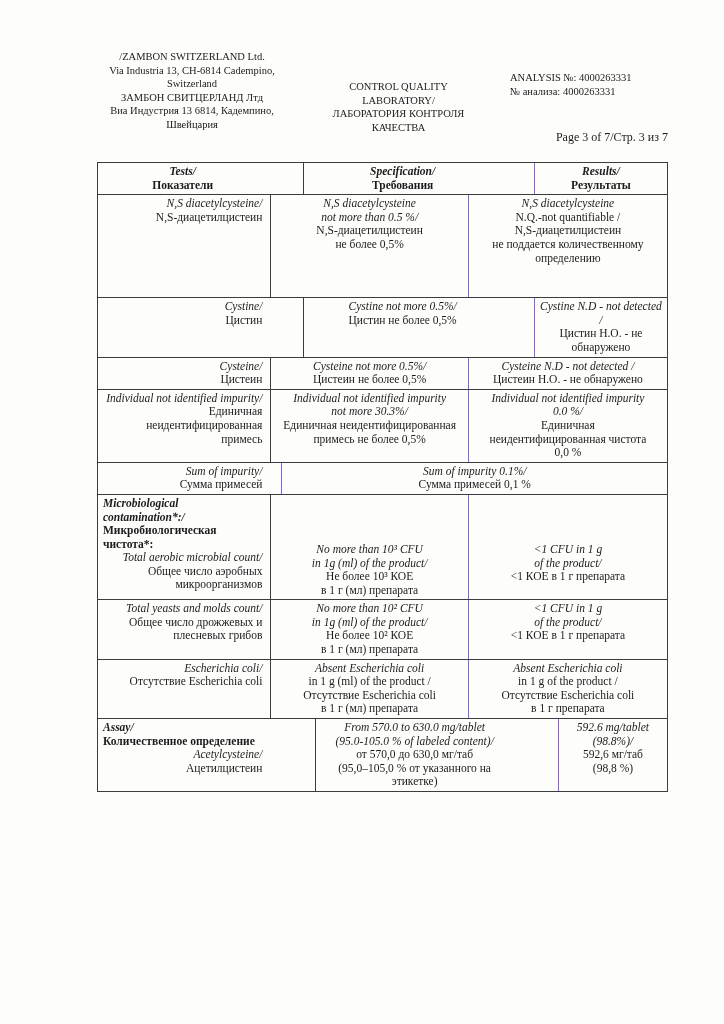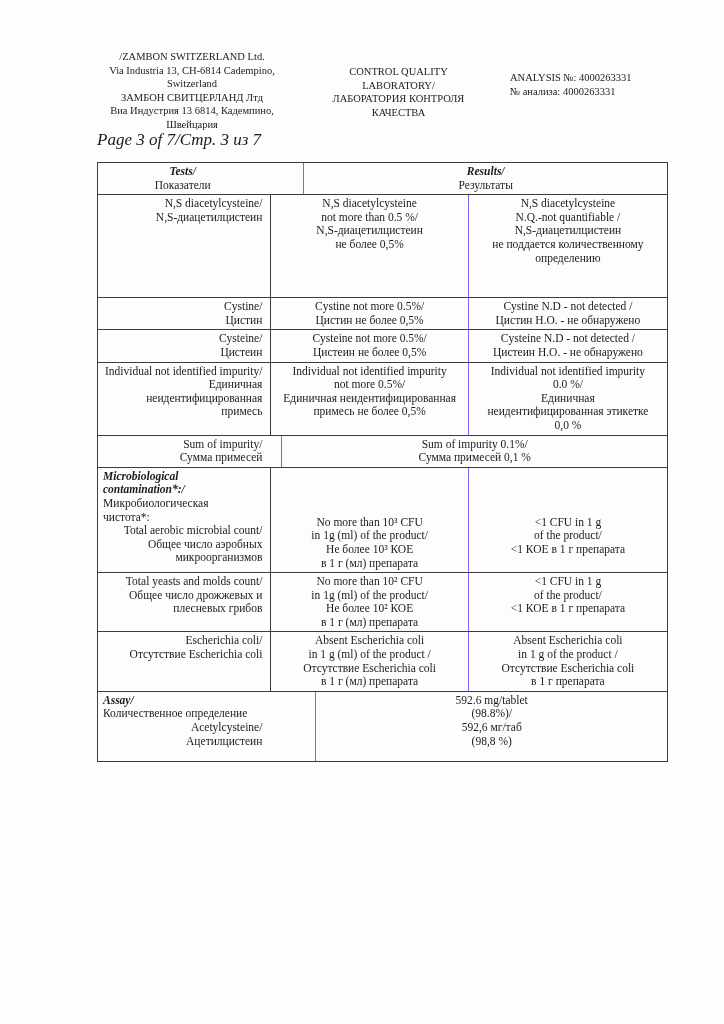--- a/index.html
+++ b/index.html
@@ -11,53 +11,53 @@
   }
   .sheet{position:absolute;left:0;top:12px;width:724px;height:1024px;padding-left:12px;}
 
   
   .letterhead{
     position:absolute;left:97px;top:38px;width:571px;
     display:flex;justify-content:space-between;
     font-size:10.5px;line-height:12.8px;
   }
   .lh-left{width:190px;text-align:center;}
-  .lh-center{width:165px;text-align:center;margin-top:15px;}
+  .lh-center{width:165px;text-align:center;margin-top:30px;}
   .lh-right{width:158px;text-align:left;margin-top:21px;}
 
   .pageline{
     position:absolute;left:97px;top:118px;width:571px;
-    text-align:left;font-size:17px;font-style:italic;
+    text-align:right;font-size:12px;
   }
 
   
   .rtable{
     position:absolute;left:97px;top:150px;width:571px;
     border:1px solid #3c3c3c;background:#fdfdfc;
     box-sizing:border-box;
   }
   .trow{display:flex;border-bottom:1px solid #3c3c3c;align-items:stretch;}
   .trow:last-child{border-bottom:none;}
   .cell{box-sizing:border-box;padding:2px 5px;}
   .cell-tests{flex:0 0 30.3%;text-align:right;padding-right:8px;}
   .cell-spec{flex:0 0 34.7%;text-align:center;border-left:1px solid #3c3c3c;}
   .cell-results{flex:1 1 auto;text-align:center;border-left:1px solid #8b5cf6;}
   .line{line-height:13.6px;}
-  .s-i{}
-  .s-b{font-weight:normal;}
+  .s-i{font-style:italic;}
+  .s-b{font-weight:bold;}
   .s-bi{font-weight:bold;font-style:italic;}
   .a-l{text-align:left;}
 
   
   .thead .cell{text-align:center;padding-top:2px;}
   .thead{min-height:30px;gap:33px;}
 
   
   .row-ns-diacetylcysteine{min-height:102px;}
-  .row-cystine{min-height:29px;}
+  .row-cystine{min-height:29px;gap:33px;}
   .row-cysteine{min-height:29px;justify-content:center;}
   .row-individual-impurity{min-height:58px;}
   .row-sum-impurity{min-height:29px;gap:11px;}
   .row-microbiological{min-height:101px;}
   .row-microbiological .cell-spec,
   .row-microbiological .cell-results{padding-top:48px;}
   .row-yeasts-molds{min-height:57px;}
   .row-escherichia-coli{min-height:57px;justify-content:center;}
   .row-assay{min-height:69px;gap:45px;}
 
@@ -91,20 +91,24 @@
   </div>
 
   <div class="pageline">Page 3 of  7/Стр. 3 из 7</div>
 
   <div class="rtable">
     <div class="trow thead">
       <div class="cell cell-tests">
         <div class="line s-bi">Tests/</div>
         <div class="line s-b">Показатели</div>
       </div>
+      <div class="cell cell-spec">
+        <div class="line s-bi">Specification/</div>
+        <div class="line s-b">Требования</div>
+      </div>
       <div class="cell cell-results">
         <div class="line s-bi">Results/</div>
         <div class="line s-b">Результаты</div>
       </div>
     </div>
     <div>
         <div class="trow row-ns-diacetylcysteine">
           <div class="cell cell-tests">
             <div class="line s-i">N,S diacetylcysteine/</div>
             <div class="line s-n">N,S-диацетилцистеин</div>
@@ -153,29 +157,29 @@
         </div>
         <div class="trow row-individual-impurity">
           <div class="cell cell-tests">
             <div class="line s-i">Individual not identified impurity/</div>
             <div class="line s-n">Единичная</div>
             <div class="line s-n">неидентифицированная</div>
             <div class="line s-n">примесь</div>
           </div>
           <div class="cell cell-spec">
             <div class="line s-i">Individual not identified impurity</div>
-            <div class="line s-i">not more 0.5%/</div>
+            <div class="line s-i">not more 30.3%/</div>
             <div class="line s-n">Единичная неидентифицированная</div>
             <div class="line s-n">примесь не более 0,5%</div>
           </div>
           <div class="cell cell-results">
             <div class="line s-i">Individual not identified impurity</div>
             <div class="line s-i">0.0 %/</div>
             <div class="line s-n">Единичная</div>
-            <div class="line s-n">неидентифицированная этикетке</div>
+            <div class="line s-n">неидентифицированная чистота</div>
             <div class="line s-n">0,0 %</div>
           </div>
         </div>
         <div class="trow row-sum-impurity">
           <div class="cell cell-tests">
             <div class="line s-i">Sum of impurity/</div>
             <div class="line s-n">Сумма примесей</div>
           </div>
           <div class="cell cell-results">
             <div class="line s-i">Sum of impurity 0.1%/</div>
@@ -240,20 +244,27 @@
             <div class="line s-n">в 1 г препарата</div>
           </div>
         </div>
         <div class="trow row-assay">
           <div class="cell cell-tests">
             <div class="line s-bi a-l">Assay/</div>
             <div class="line s-b a-l">Количественное определение</div>
             <div class="line s-i">Acetylcysteine/</div>
             <div class="line s-n">Ацетилцистеин</div>
           </div>
+          <div class="cell cell-spec">
+            <div class="line s-i">From 570.0 to 630.0 mg/tablet</div>
+            <div class="line s-i">(95.0-105.0 % of labeled content)/</div>
+            <div class="line s-n">от 570,0 до 630,0 мг/таб</div>
+            <div class="line s-n">(95,0–105,0 % от указанного на</div>
+            <div class="line s-n">этикетке)</div>
+          </div>
           <div class="cell cell-results">
             <div class="line s-i">592.6 mg/tablet</div>
             <div class="line s-i">(98.8%)/</div>
             <div class="line s-n">592,6 мг/таб</div>
             <div class="line s-n">(98,8 %)</div>
           </div>
         </div>
       </div>
   </div>
 

